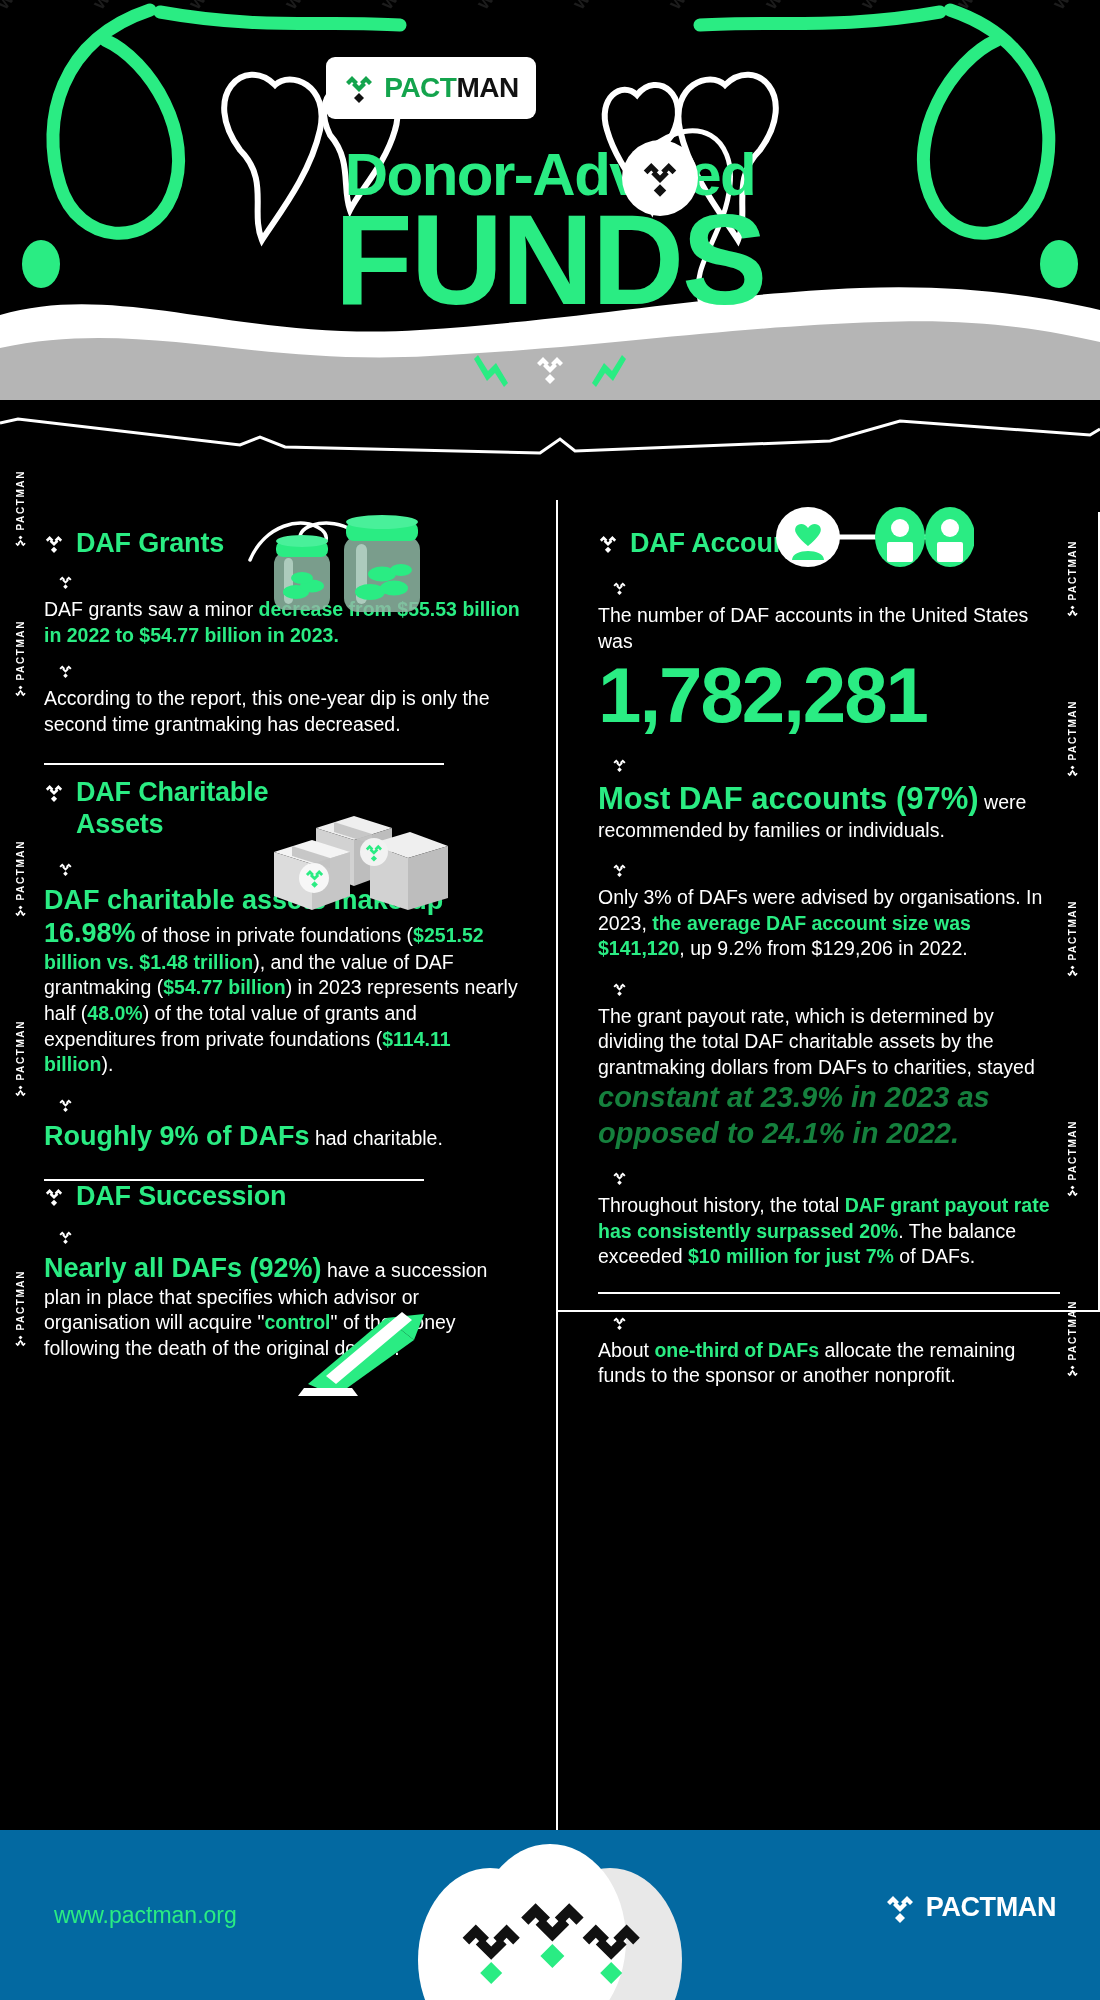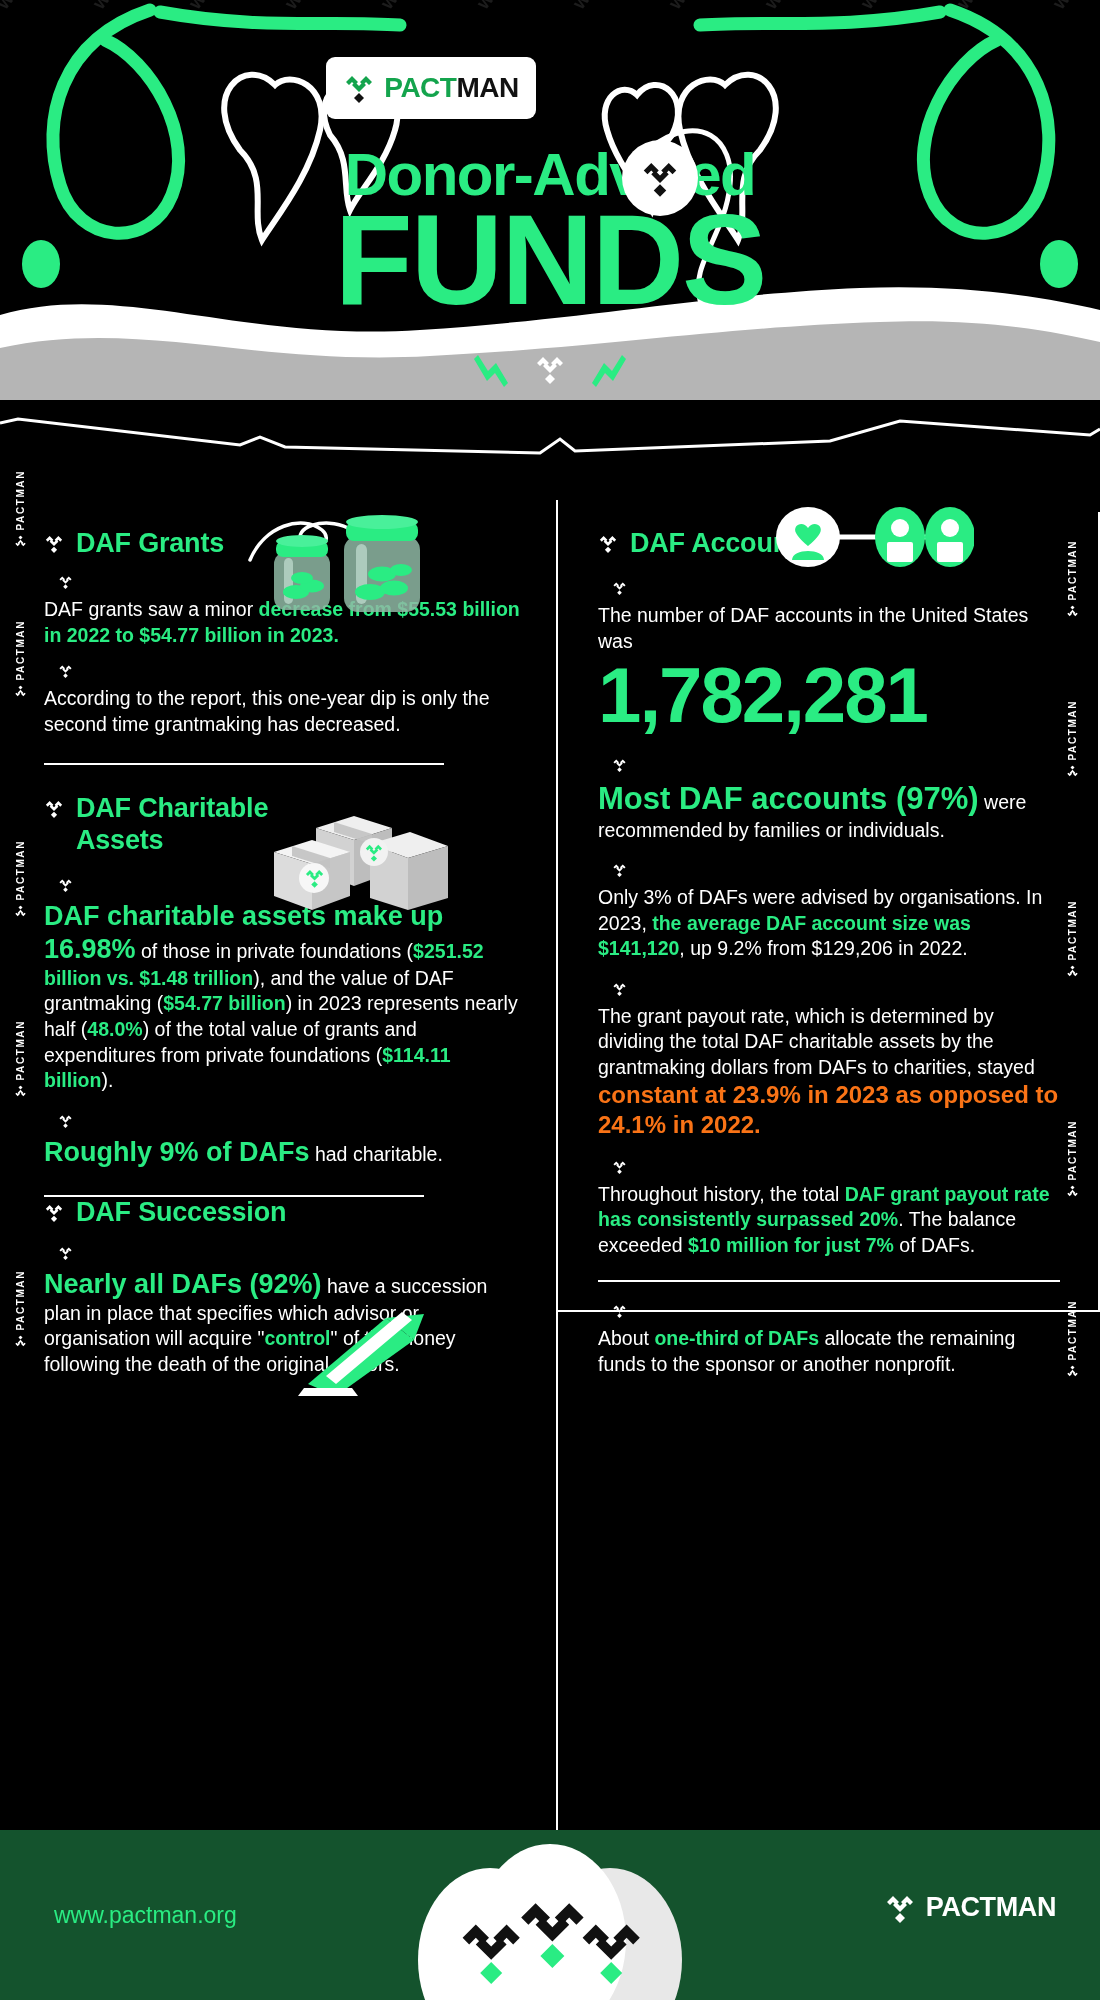--- a/index.html
+++ b/index.html
@@ -127,21 +127,21 @@
   .art { position: absolute; pointer-events: none; }
   .rail-txt {
     font-size: 10px; font-weight: 800; letter-spacing: 1.6px; color: #fff;
     writing-mode: vertical-rl; text-orientation: mixed;
   }
   .rail-wrap { position: absolute; z-index: 4; display:flex; flex-direction:column; align-items:center; gap:5px; }
 
   
   .footer {
     position: absolute; left: 0; bottom: 0; width: 1100px; height: 170px;
-    z-index: 5; background: #14532d;
+    z-index: 5; background: #0369a1;
   }
   .footer-url {
     position: absolute; left: 54px; top: 72px;
     color: #2aec83; font-size: 23px; font-weight: 400;
   }
   .footer-logo {
     position: absolute; right: 44px; top: 62px;
     display: flex; align-items: center; gap: 10px;
   }
   .footer-logo .fw { color: #fff; font-size: 27px; font-weight: 800; letter-spacing: -0.4px; }
@@ -334,21 +334,21 @@
         </g>
         <circle cx="56" cy="68" r="15" fill="#f7f7f7"></circle>
         <g transform="translate(46,58) scale(0.66)">
           <path d="M3 9 L9 3 L15 9 L12 12 L9 9 L6 12 Z" fill="#2aec83"></path>
             <path d="M17 9 L23 3 L29 9 L26 12 L23 9 L20 12 Z" fill="#2aec83"></path>
           <path d="M9 12 L16 19 L23 12 L20 9 L16 13 L12 9 Z" fill="#2aec83"></path>
             <path d="M16 20 L21 25 L16 30 L11 25 Z" fill="#2aec83"></path>
         </g>
       </svg>
 
-      <div style="margin-top:28px">
+      <div style="margin-top:12px">
         <div class="sec-head" style="max-width:240px">
           <svg width="20" height="19" viewBox="0 0 32 30" style="margin-top:6px;flex:none">
             <path d="M3 9 L9 3 L15 9 L12 12 L9 9 L6 12 Z" fill="#fff"></path>
               <path d="M17 9 L23 3 L29 9 L26 12 L23 9 L20 12 Z" fill="#fff"></path>
             <path d="M9 12 L16 19 L23 12 L20 9 L16 13 L12 9 Z" fill="#fff"></path>
               <path d="M16 20 L21 25 L16 30 L11 25 Z" fill="#fff"></path>
           </svg>
           <h2>DAF Charitable Assets</h2>
         </div>
 
@@ -464,21 +464,21 @@
         <p class="body blk"><span>Only 3% of DAFs were advised by organisations. In 2023, </span><span style="color: rgb(42, 236, 131); font-weight: 700;">the average DAF account size was $141,120</span><span>, up 9.2% from $129,206 in 2022.</span></p>
 
         <div class="bullet" style="margin-top:20px">
           <svg width="15" height="14" viewBox="0 0 32 30">
             <path d="M3 9 L9 3 L15 9 L12 12 L9 9 L6 12 Z" fill="#fff"></path>
               <path d="M17 9 L23 3 L29 9 L26 12 L23 9 L20 12 Z" fill="#fff"></path>
             <path d="M9 12 L16 19 L23 12 L20 9 L16 13 L12 9 Z" fill="#fff"></path>
               <path d="M16 20 L21 25 L16 30 L11 25 Z" fill="#fff"></path>
           </svg>
         </div>
-        <p class="body blk"><span>The grant payout rate, which is determined by dividing the total DAF charitable assets by the grantmaking dollars from DAFs to charities, stayed </span><span style="color: #f97316; font-weight: 700; font-size: 24px; line-height: 1.22;">constant at 23.9% in 2023 as opposed to 24.1% in 2022.</span></p>
+        <p class="body blk"><span>The grant payout rate, which is determined by dividing the total DAF charitable assets by the grantmaking dollars from DAFs to charities, stayed </span><span style="color: #15803d; font-weight: 700; font-size: 29px; line-height: 1.22; font-style: italic;">constant at 23.9% in 2023 as opposed to 24.1% in 2022.</span></p>
 
         <div class="bullet" style="margin-top:20px">
           <svg width="15" height="14" viewBox="0 0 32 30">
             <path d="M3 9 L9 3 L15 9 L12 12 L9 9 L6 12 Z" fill="#fff"></path>
               <path d="M17 9 L23 3 L29 9 L26 12 L23 9 L20 12 Z" fill="#fff"></path>
             <path d="M9 12 L16 19 L23 12 L20 9 L16 13 L12 9 Z" fill="#fff"></path>
               <path d="M16 20 L21 25 L16 30 L11 25 Z" fill="#fff"></path>
           </svg>
         </div>
         <p class="body blk"><span>Throughout history, the total </span><span style="color: rgb(42, 236, 131); font-weight: 700;">DAF grant payout rate has consistently surpassed 20%</span><span>. The balance exceeded </span><span style="color: rgb(42, 236, 131); font-weight: 700;">$10 million for just 7%</span><span> of DAFs.</span></p>

